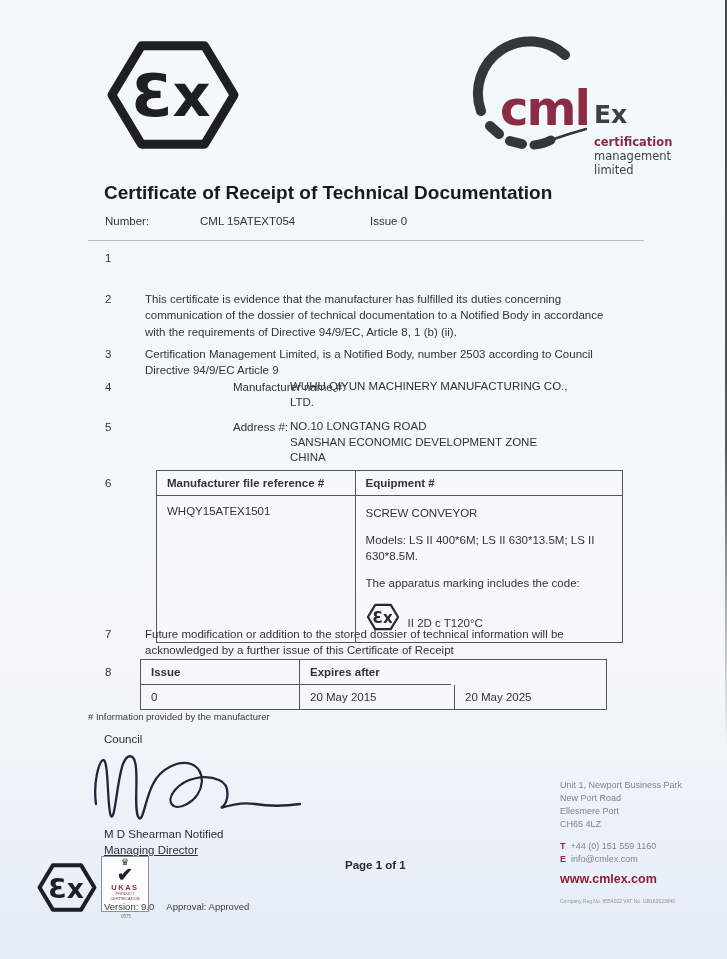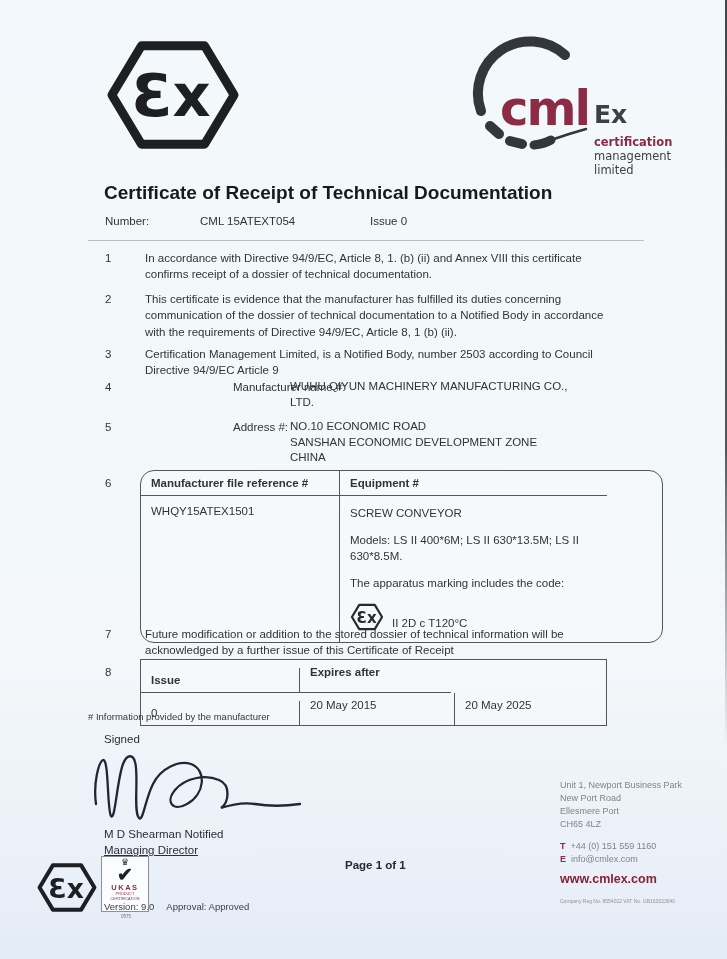--- a/index.html
+++ b/index.html
@@ -38,30 +38,30 @@
   .pair-value .l2 { display:block; margin-left:0; }
 
   
   .tbl { position:absolute; border:1px solid #53565a; background:rgba(255,255,255,0.25); font-size:11.5px; color:#303438; }
   .tbl .row { display:flex; }
   .tbl .cell { padding:6px 10px; border-right:1px solid #53565a; }
   .tbl .cell:last-child { border-right:none; }
   .tbl .hdr { font-weight:bold; border-bottom:1px solid #53565a; }
   .tbl-num { position:absolute; font-size:11.5px; color:#303438; }
 
-  .file-table { left:140px; top:470px; width:523px;border-radius:14px; }
+  .file-table { left:156px; top:470px; width:467px; }
   .file-table .c1 { width:199px; }
   .file-table .c2 { width:267px; }
   .file-table .body-cell { padding-top:9px; padding-bottom:10px; }
   .equip-par { margin-bottom:11px; line-height:1.4; }
   .marking-row { display:flex; align-items:flex-end; gap:8px; margin-top:4px; }
   .marking-code { padding-bottom:3px; }
 
   .issue-table { left:140px; top:659px; width:467px; }
-  .issue-table .c1 { width:159px;margin-top:8px; }
+  .issue-table .c1 { width:159px; }
   .issue-table .c2 { width:155px; }
   .issue-table .c3 { width:151px; }
 
   .footnote { position:absolute; left:88px; top:711px; font-size:9.5px; color:#35383c; }
 
   
   .signed-label { position:absolute; left:104px; top:733px; font-size:11.5px; }
   .sig-svg { position:absolute; left:84px; top:748px; width:230px; height:82px; }
   .sig-name { position:absolute; left:104px; top:828px; font-size:11.5px; }
   .sig-role { position:absolute; left:104px; top:844px; font-size:11.5px;text-decoration:underline; }
@@ -117,21 +117,20 @@
 
   <div class="title">Certificate of Receipt of Technical Documentation</div>
   <div class="number-row">
     <span class="lbl">Number:</span>
     <span class="val">CML 15ATEXT054</span>
     <span class="iss">Issue 0</span>
   </div>
 
   <div class="clause" style="top:250px">
     <span class="num">1</span>
-    <span class="txt">In accordance with Directive 94/9/EC, Article 8, 1. (b) (ii) and Annex VIII this certificate confirms receipt of a dossier of technical documentation.</span>
   </div>
 
   <div class="clause" style="top:291px">
     <span class="num">2</span>
     <span class="txt">This certificate is evidence that the manufacturer has fulfilled its duties concerning communication of the dossier of technical documentation to a Notified Body in accordance with the requirements of Directive 94/9/EC, Article 8, 1 (b) (ii).</span>
   </div>
 
   <div class="clause" style="top:346px">
     <span class="num">3</span>
     <span class="txt">Certification Management Limited, is a Notified Body, number 2503 according to Council Directive 94/9/EC Article 9</span>
@@ -143,21 +142,21 @@
     <span class="pair-value">
       <span>WUHU QIYUN MACHINERY MANUFACTURING CO.,</span>
       <span class="l2">LTD.</span>
     </span>
   </div>
 
   <div class="clause" style="top:419px">
     <span class="num">5</span>
     <span class="pair-label">Address #:</span>
     <span class="pair-value">
-      <span style="display:block">NO.10 ECONOMIC ROAD</span>
+      <span style="display:block">NO.10 LONGTANG ROAD</span>
       <span style="display:block">SANSHAN ECONOMIC DEVELOPMENT ZONE</span>
       <span style="display:block">CHINA</span>
     </span>
   </div>
 
   <span class="tbl-num" style="left:105px; top:477px">6</span>
   <div class="tbl file-table">
     <div class="row">
       <div class="cell hdr c1">Manufacturer file reference #</div>
       <div class="cell hdr c2">Equipment #</div>
@@ -192,21 +191,21 @@
     </div>
     <div class="row">
       <div class="cell c1">0</div>
       <div class="cell c2">20 May 2015</div>
       <div class="cell c3">20 May 2025</div>
     </div>
   </div>
 
   <div class="footnote"># Information provided by the manufacturer</div>
 
-  <div class="signed-label">Signed</div>
+  <div class="signed-label">Council</div>
   <svg class="sig-svg" viewBox="0 0 230 82">
     <path d="M 12 56 C 9 34 15 14 19 12 C 25 10 23 62 27 68 C 31 74 33 32 39 16 C 43 6 49 6 51 14 C 55 26 49 64 55 70 C 59 74 61 52 69 36 C 77 20 95 12 107 16 C 123 22 121 46 103 56 C 89 64 81 54 91 42 C 101 30 121 26 135 32 C 147 37 145 54 137 60 C 149 56 159 54 171 56 C 183 58 202 58 216 56" fill="none" stroke="#1f2636" stroke-width="2.3" stroke-linecap="round"></path>
   </svg>
   <div class="sig-name">M D Shearman Notified</div>
   <div class="sig-role">Managing Director</div>
 
   <svg class="hex-small-foot" viewBox="0 0 140 122">
     <polygon points="8,61 38,11 102,11 132,61 102,111 38,111" fill="none" stroke="#1d1f22" stroke-width="9" stroke-linejoin="round"></polygon>
     <text x="68" y="84" text-anchor="middle" font-size="60" font-weight="bold" fill="#1d1f22">Ɛx</text>
   </svg>

